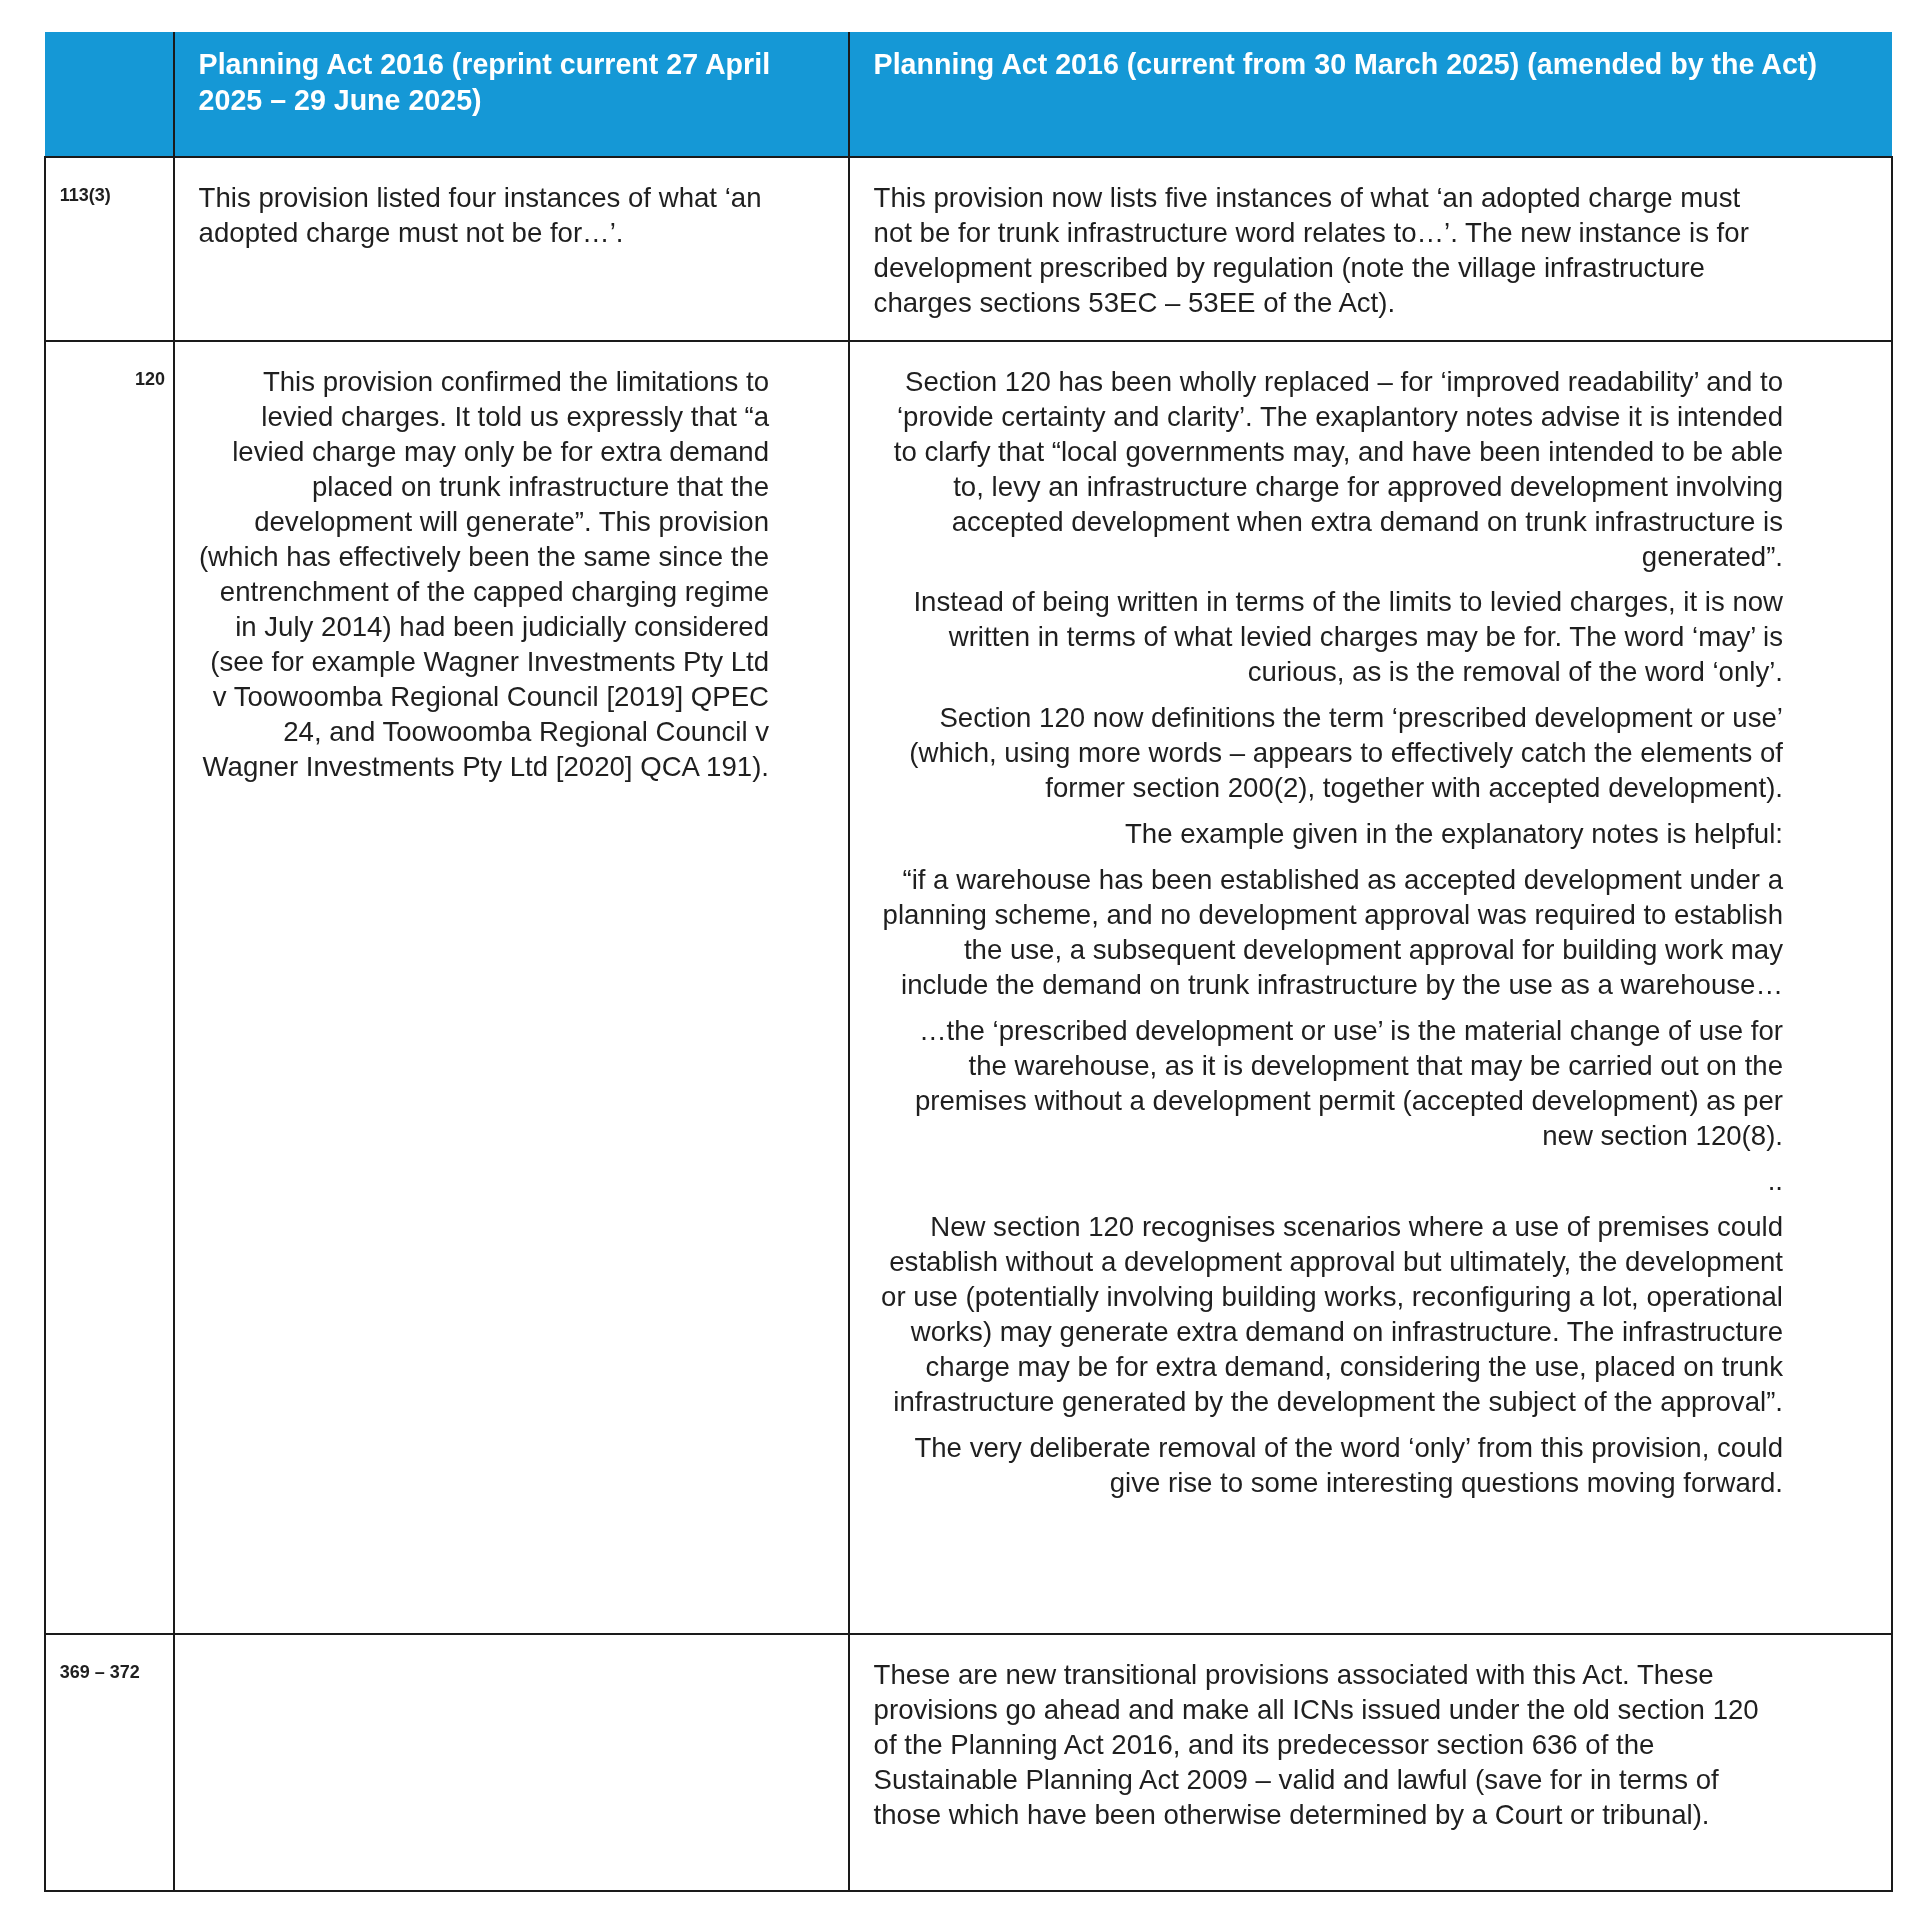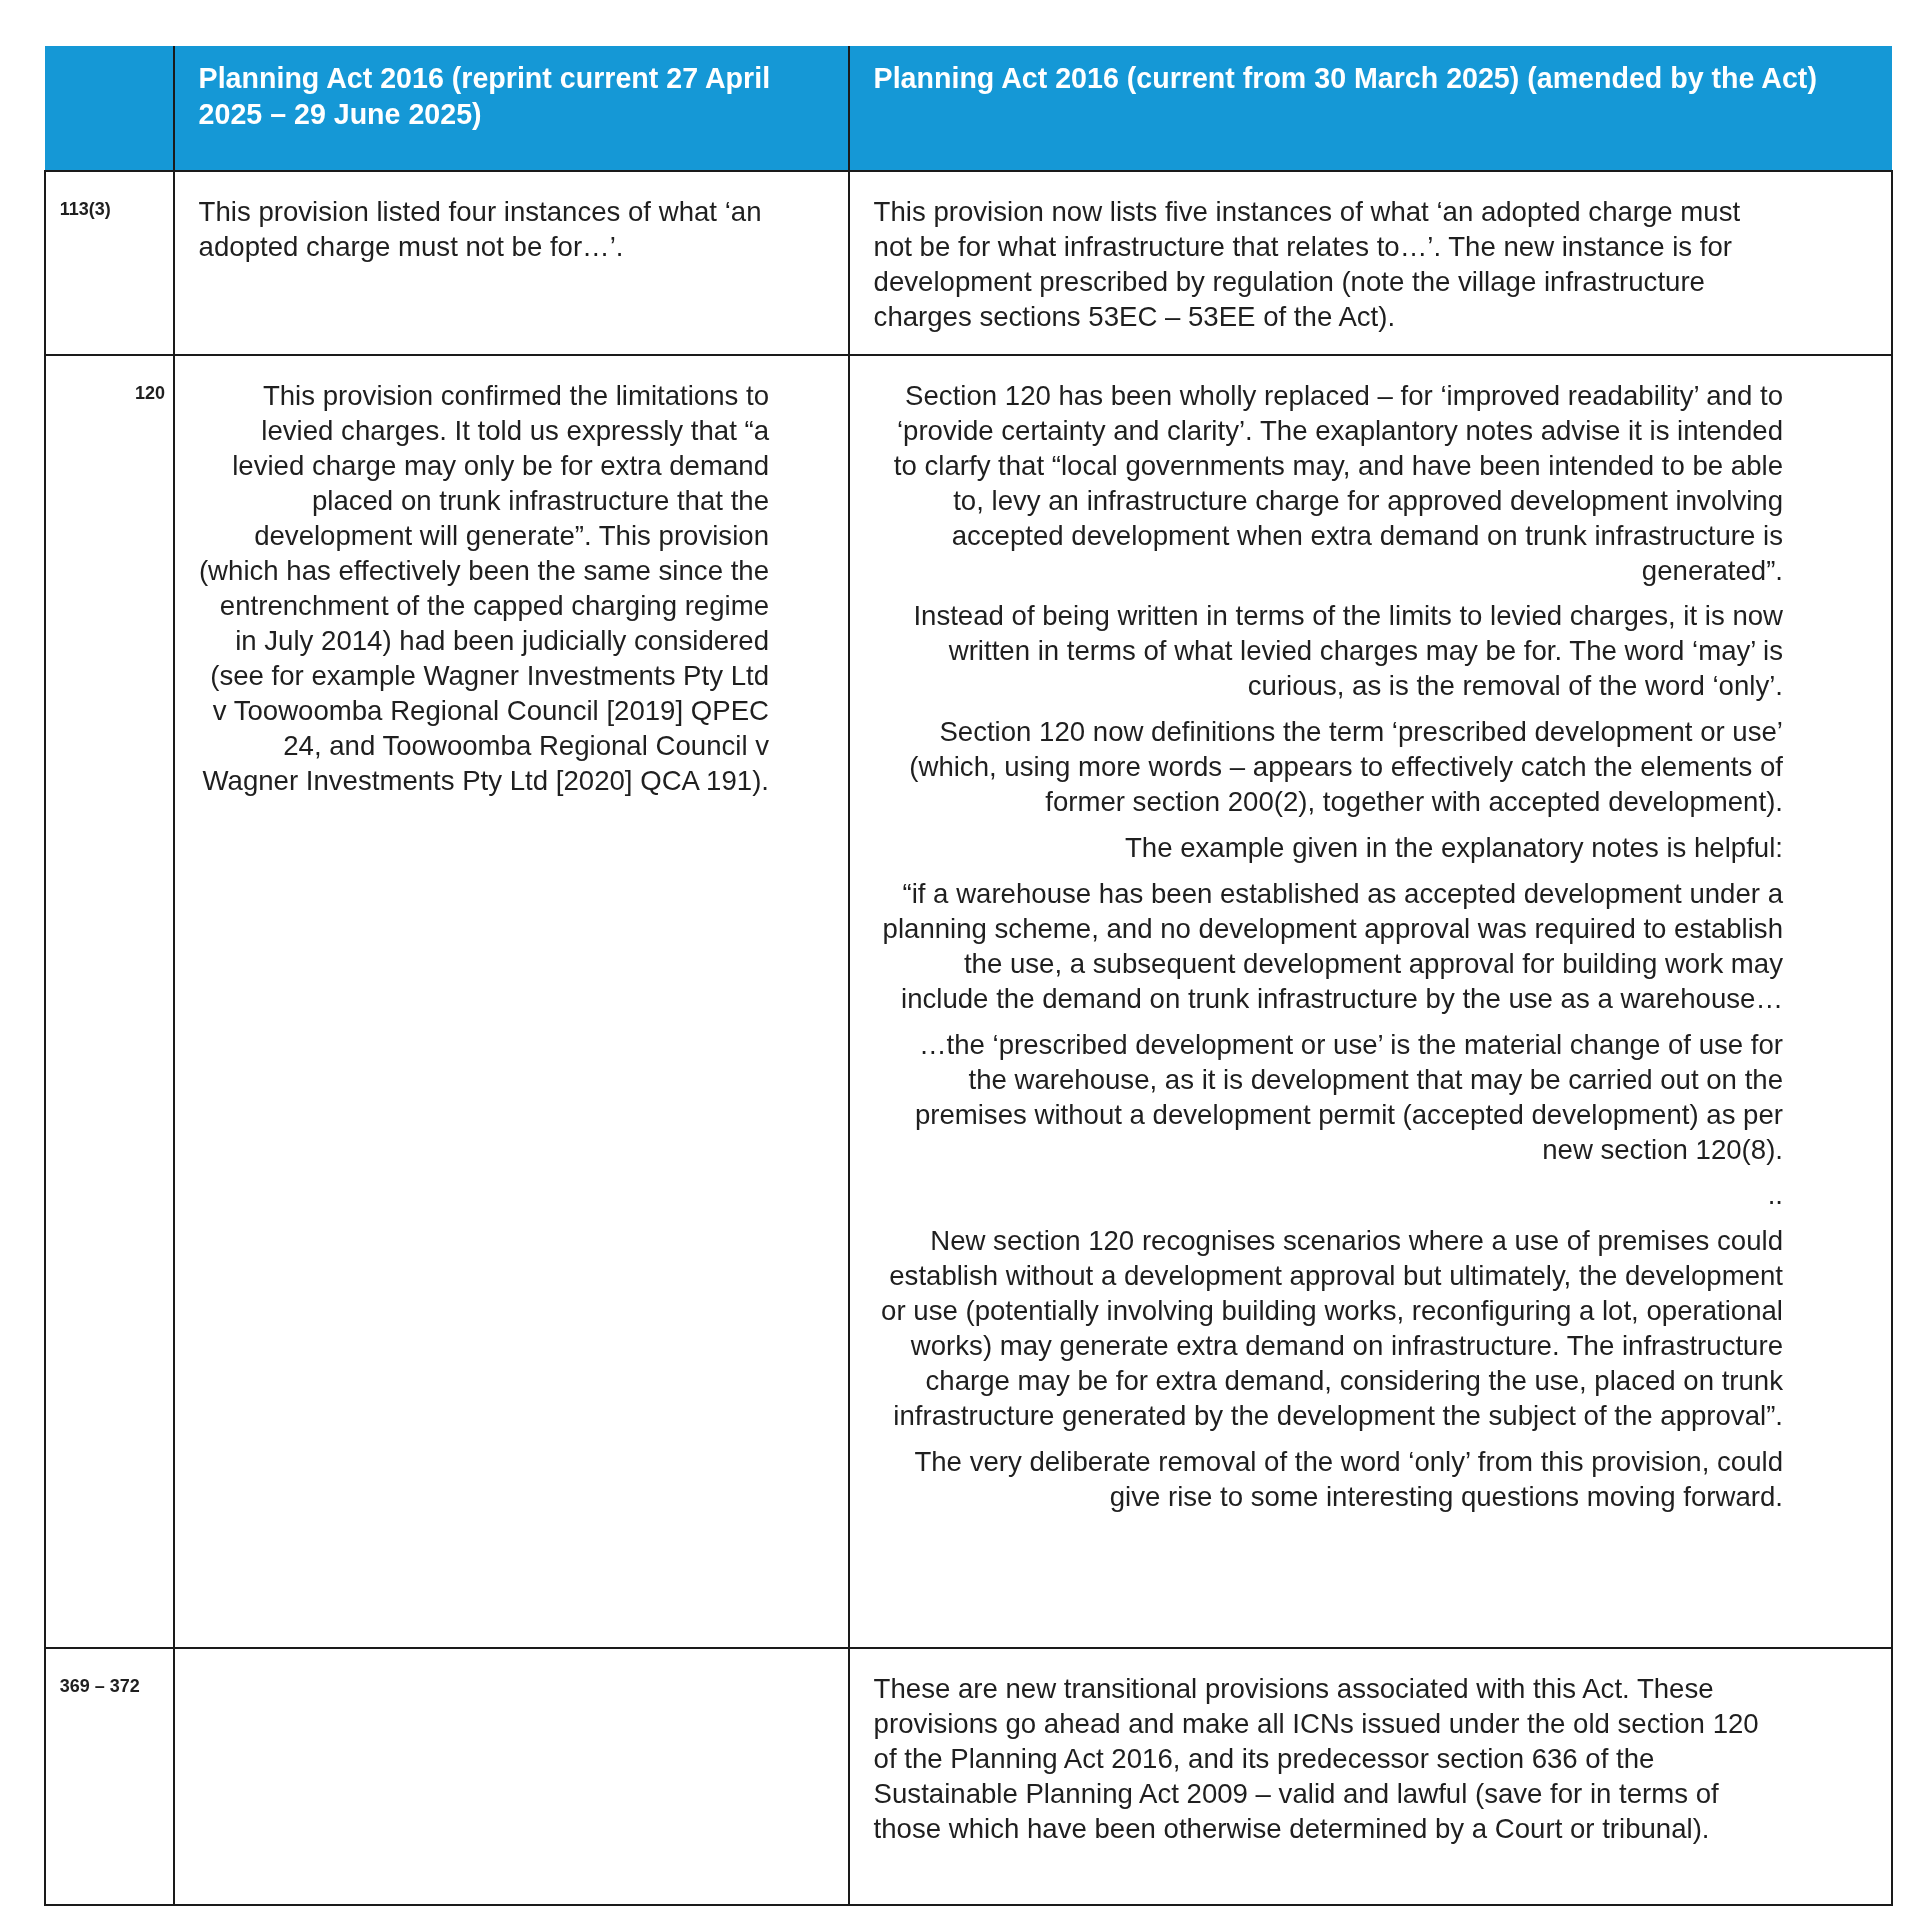--- a/index.html
+++ b/index.html
@@ -8,21 +8,21 @@
     background: #ffffff;
     font-family: "Liberation Sans", sans-serif;
     color: #1f1f1f;
     -webkit-font-smoothing: antialiased;
   }
   .page {
     width: 1927px;
     height: 1919px;
     background: #ffffff;
     box-sizing: border-box;
-    padding: 46px 0 0 44px;
+    padding: 32px 0 0 44px;
     overflow: hidden;
   }
   table.cmp {
     border-collapse: collapse;
     table-layout: fixed;
     width: 1847px;
   }
   col.c-section { width: 129px; }
   col.c-old     { width: 675px; }
   col.c-new     { width: 1043px; }
@@ -86,21 +86,21 @@
       <th class="hdr">Planning Act 2016 (reprint current 27 April 2025 – 29 June 2025)</th>
       <th class="hdr">Planning Act 2016 (current from 30 March 2025) (amended by the Act)</th>
     </tr>
 
     <tr class="r-1">
       <td class="cell section-cell">113(3)</td>
       <td class="cell old-cell">
             <p>This provision listed four instances of what ‘an adopted charge must not be for…’.</p>
           </td>
       <td class="cell new-cell">
-            <p>This provision now lists five instances of what ‘an adopted charge must not be for what infrastructure that relates to…’.  The new instance is for development prescribed by regulation (note the village infrastructure charges sections 53EC – 53EE of the Act).</p>
+            <p>This provision now lists five instances of what ‘an adopted charge must not be for trunk infrastructure word relates to…’.  The new instance is for development prescribed by regulation (note the village infrastructure charges sections 53EC – 53EE of the Act).</p>
           </td>
     </tr>
 
     <tr class="r-2">
       <td class="cell section-cell">120</td>
       <td class="cell old-cell">
             <p>This provision confirmed the limitations to levied charges.  It told us expressly that “a levied charge may only be for extra demand placed on trunk infrastructure that the development will generate”.   This provision (which has effectively been the same since the entrenchment of the capped charging regime in July 2014) had been judicially considered (see for example Wagner Investments Pty Ltd v Toowoomba Regional Council [2019] QPEC 24, and Toowoomba Regional Council v Wagner Investments Pty Ltd [2020] QCA 191).</p>
           </td>
       <td class="cell new-cell">
             <p>Section 120 has been wholly replaced – for ‘improved readability’ and to ‘provide certainty and clarity’. The exaplantory notes advise it is intended to clarfy that “local governments may, and have been intended to be able to, levy an infrastructure charge for approved development involving accepted development when extra demand on trunk infrastructure is generated”.</p>

